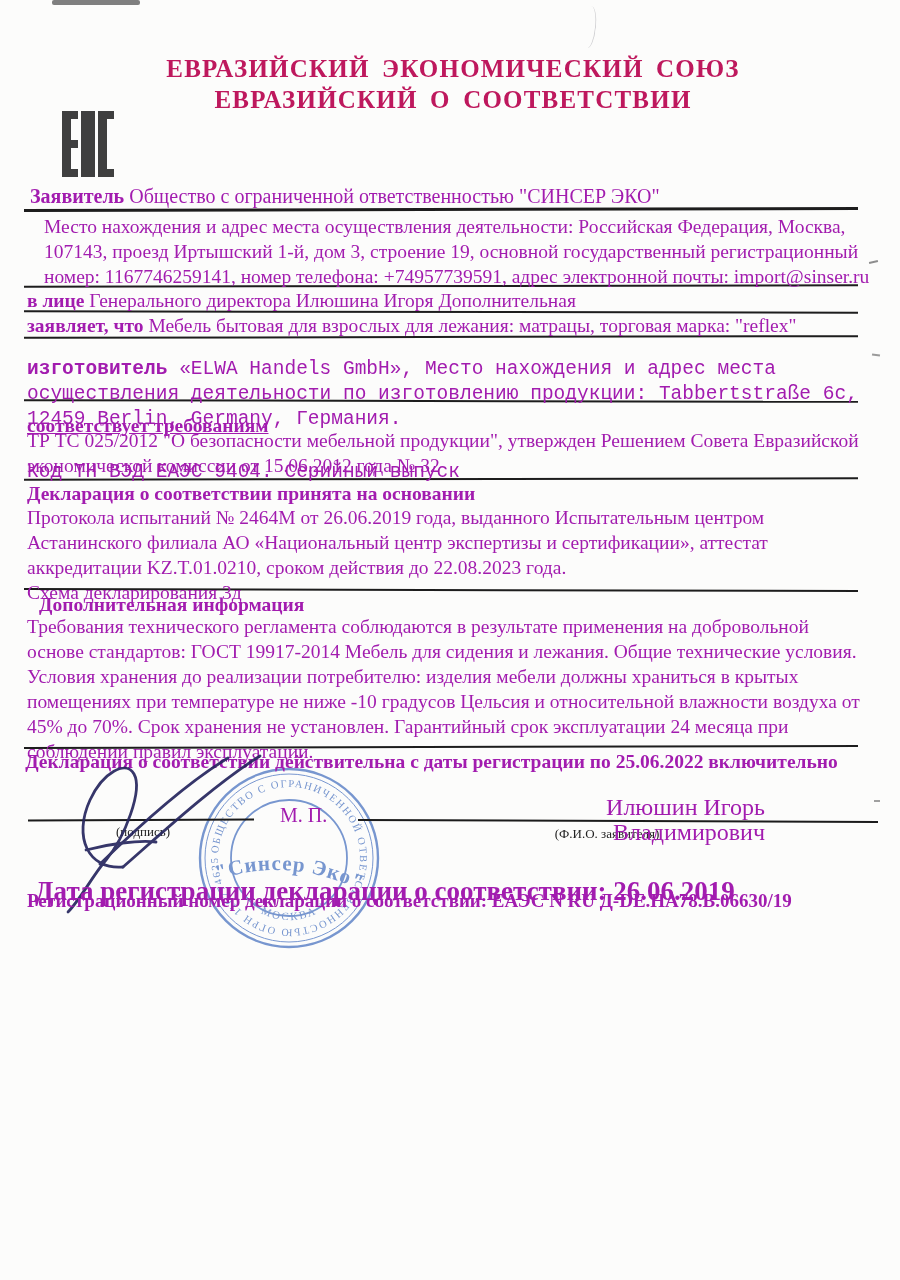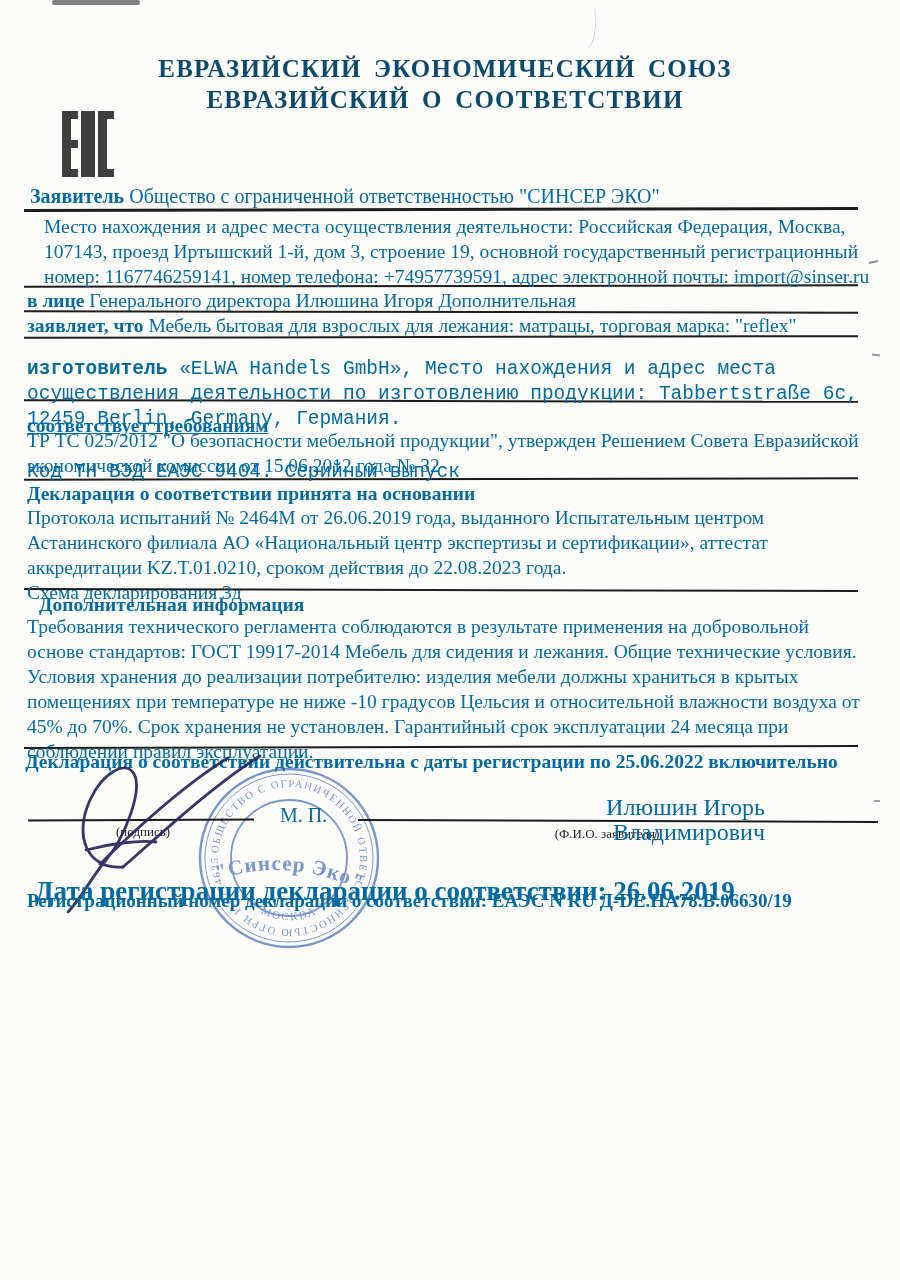--- a/index.html
+++ b/index.html
@@ -4,25 +4,25 @@
 <style>
   * { margin:0; padding:0; box-sizing:border-box; }
   html,body { width:900px; }
   body { font-family:"Liberation Serif","DejaVu Serif",serif; background:#e8e8e8; }
   .doc {
     position:relative; width:900px; height:1280px; background:#fcfcfb;
     color:#131313; overflow:hidden;
   }
   .abs { position:absolute; }
   .title {
-    left:0; width:890px; text-align:center; font-weight:bold;
-    font-size:25px; letter-spacing:1.2px; word-spacing:5px; color:#0c4a6e;font-family:Liberation Serif, serif;
+    left:8px; width:890px; text-align:center; font-weight:bold;
+    font-size:25px; letter-spacing:1.2px; word-spacing:5px; color:#be185d;font-family:Liberation Serif, serif;
   }
   .rule { left:24px; width:834px; height:2px; background:#1d1d1d; z-index:2; }
-  .body-text { font-size:19.5px; line-height:25px; color:#0369a1; z-index:3; }
+  .body-text { font-size:19.5px; line-height:25px; color:#a21caf; z-index:3; }
   .bold { font-weight:bold; }
   .caption { font-size:13px; color:#222; text-align:center; z-index:3; }
   .sig-line { height:2px; background:#1b1b1b; z-index:2; }
   .stamp-wrap { z-index:1; }
   .over-stamp { z-index:4; }
   .artifact { z-index:5; }
 </style>
 </head>
 <body>
 

